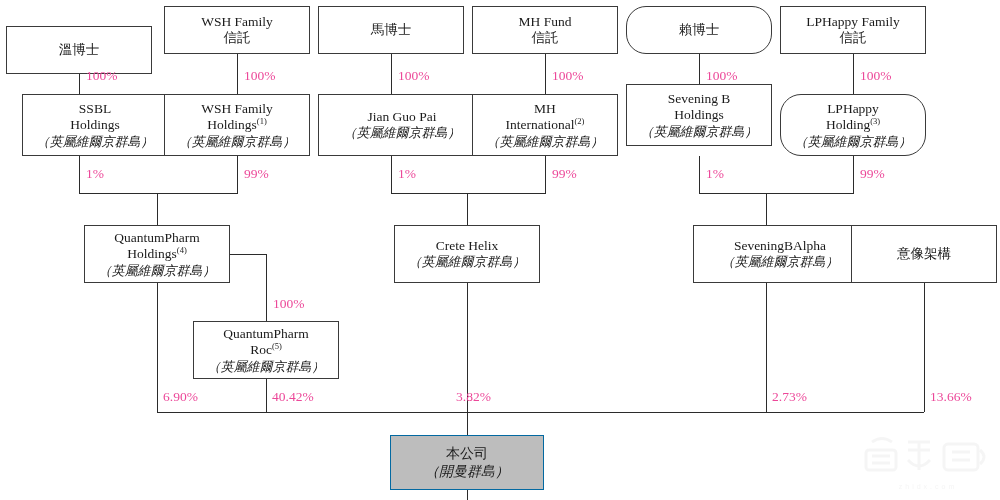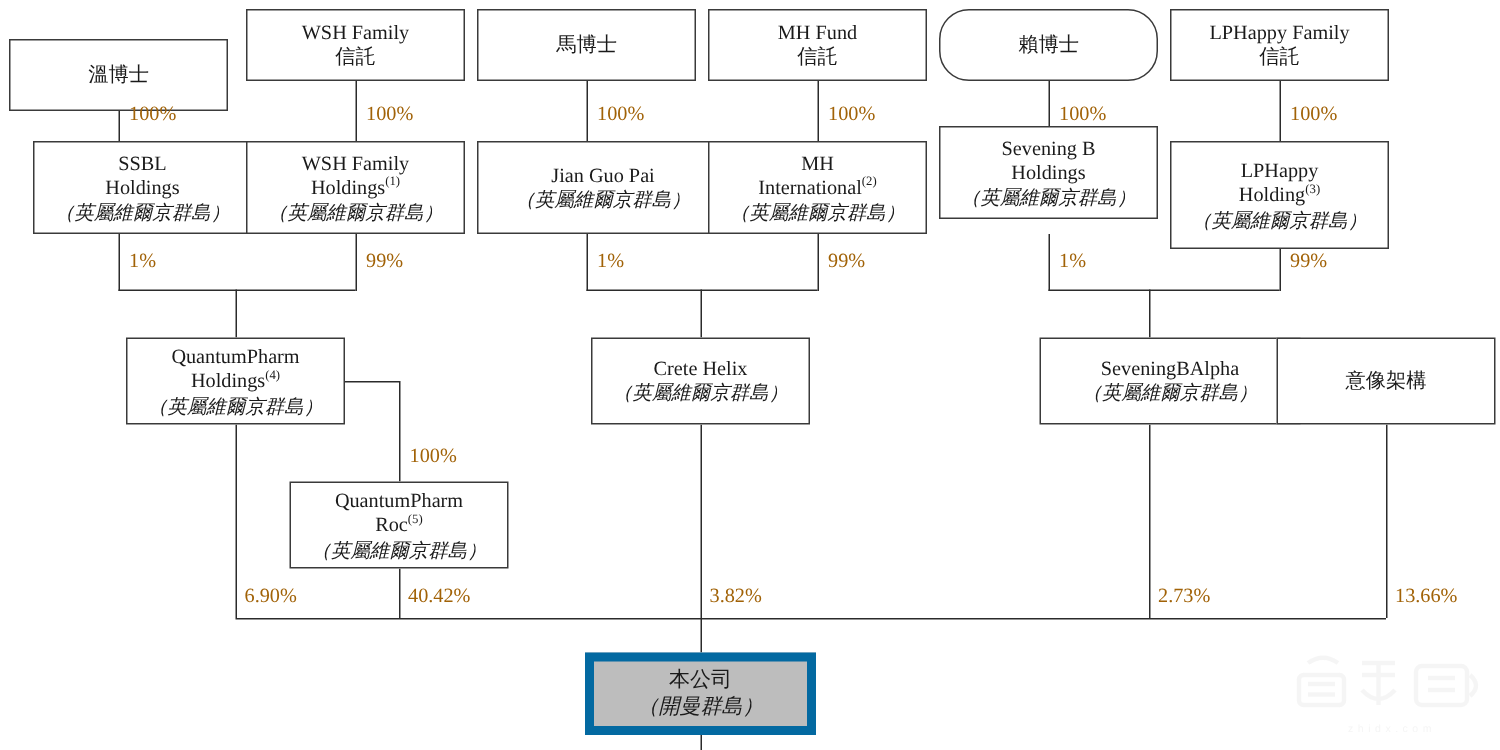--- a/index.html
+++ b/index.html
@@ -33,21 +33,21 @@
   }
   .node .ln{display:block;white-space:nowrap;}
   .node .ln.cn{font-family:"Liberation Serif","DejaVu Serif",serif;}
   .node .juris{
     font-style:italic;
     font-size:13px;
     white-space:nowrap;
   }
   .node.company{
     background:#bdbdbd;
-    border:6px solid #0369a1;
+    border:1px solid #0369a1;
   }
   .node.company .ln{font-size:14px;}
   .sup{
     font-size:8.5px;
     vertical-align:super;
     line-height:0;
   }
   
   .vline{
     position:absolute;
@@ -59,21 +59,21 @@
     position:absolute;
     height:0;
     border-top:1px solid #2b2b2b;
     z-index:2;
   }
   
   .pct{
     position:absolute;
     font-size:13.5px;
     white-space:nowrap;
-    color:#a16207;
+    color:#ec4899;
     z-index:5;
     background:transparent;
   }
   
   .watermark{
     position:absolute;
     right:6px;
     bottom:8px;
     width:132px;
     height:62px;
@@ -161,21 +161,21 @@
     <span class="ln"><span>International</span><span class="sup">(2)</span></span>
     <span class="ln juris">（英屬維爾京群島）</span>
   </div>
 
   <div class="node" style="left:626px;top:84px;width:146px;height:62px;">
     <span class="ln">Sevening B</span>
     <span class="ln"><span>Holdings</span><span class="sup"></span></span>
     <span class="ln juris">（英屬維爾京群島）</span>
   </div>
 
-  <div class="node" style="left:780px;top:94px;width:146px;height:72px;">
+  <div class="node" style="left:780px;top:94px;width:146px;height:62px;border-radius:21px;">
     <span class="ln">LPHappy</span>
     <span class="ln"><span>Holding</span><span class="sup">(3)</span></span>
     <span class="ln juris">（英屬維爾京群島）</span>
   </div>
 
   <div class="vline" style="left:79px;top:156px;height:38px;"></div>
   <div class="vline" style="left:237px;top:156px;height:38px;"></div>
   <div class="hline" style="left:79px;top:193px;width:158px;"></div>
   <div class="vline" style="left:157px;top:193px;height:32px;"></div>
   <div class="pct" style="left:86px;top:166px;">1%</div>
@@ -228,21 +228,21 @@
   <div class="vline" style="left:157px;top:283px;height:129px;"></div>
   <div class="vline" style="left:266px;top:379px;height:33px;"></div>
   <div class="vline" style="left:467px;top:283px;height:129px;"></div>
   <div class="vline" style="left:766px;top:283px;height:129px;"></div>
   <div class="vline" style="left:924px;top:283px;height:129px;"></div>
 
   <div class="hline" style="left:157px;top:412px;width:767px;"></div>
 
   <div class="pct" style="left:163px;top:389px;">6.90%</div>
   <div class="pct" style="left:272px;top:389px;">40.42%</div>
-  <div class="pct" style="left:473px;top:389px;">3.82%</div>
+  <div class="pct" style="left:456px;top:389px;">3.82%</div>
   <div class="pct" style="left:772px;top:389px;">2.73%</div>
   <div class="pct" style="left:930px;top:389px;">13.66%</div>
 
   <div class="vline" style="left:467px;top:412px;height:23px;"></div>
 
   <div class="node company" style="left:390px;top:435px;width:154px;height:55px;">
     <span class="ln cn">本公司</span>
     <span class="ln juris">（開曼群島）</span>
   </div>
 

